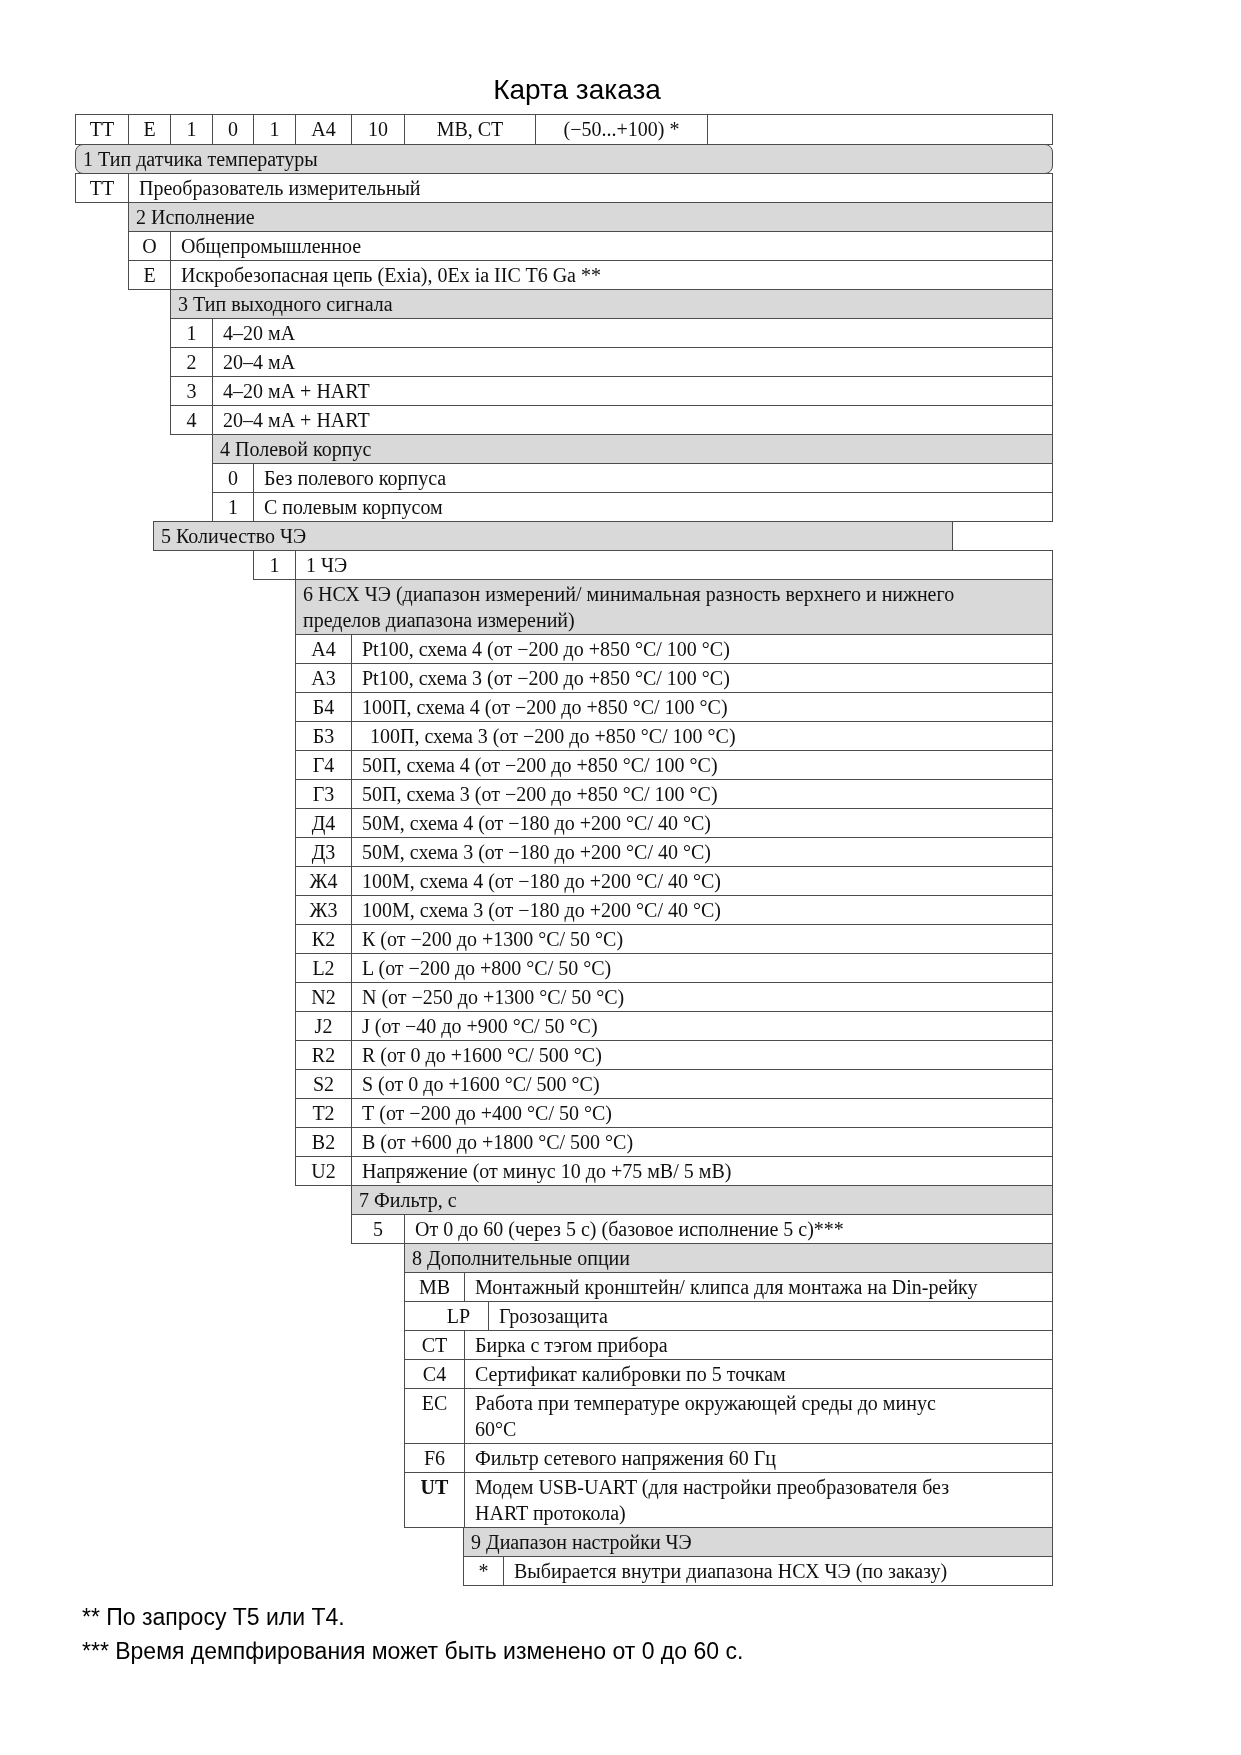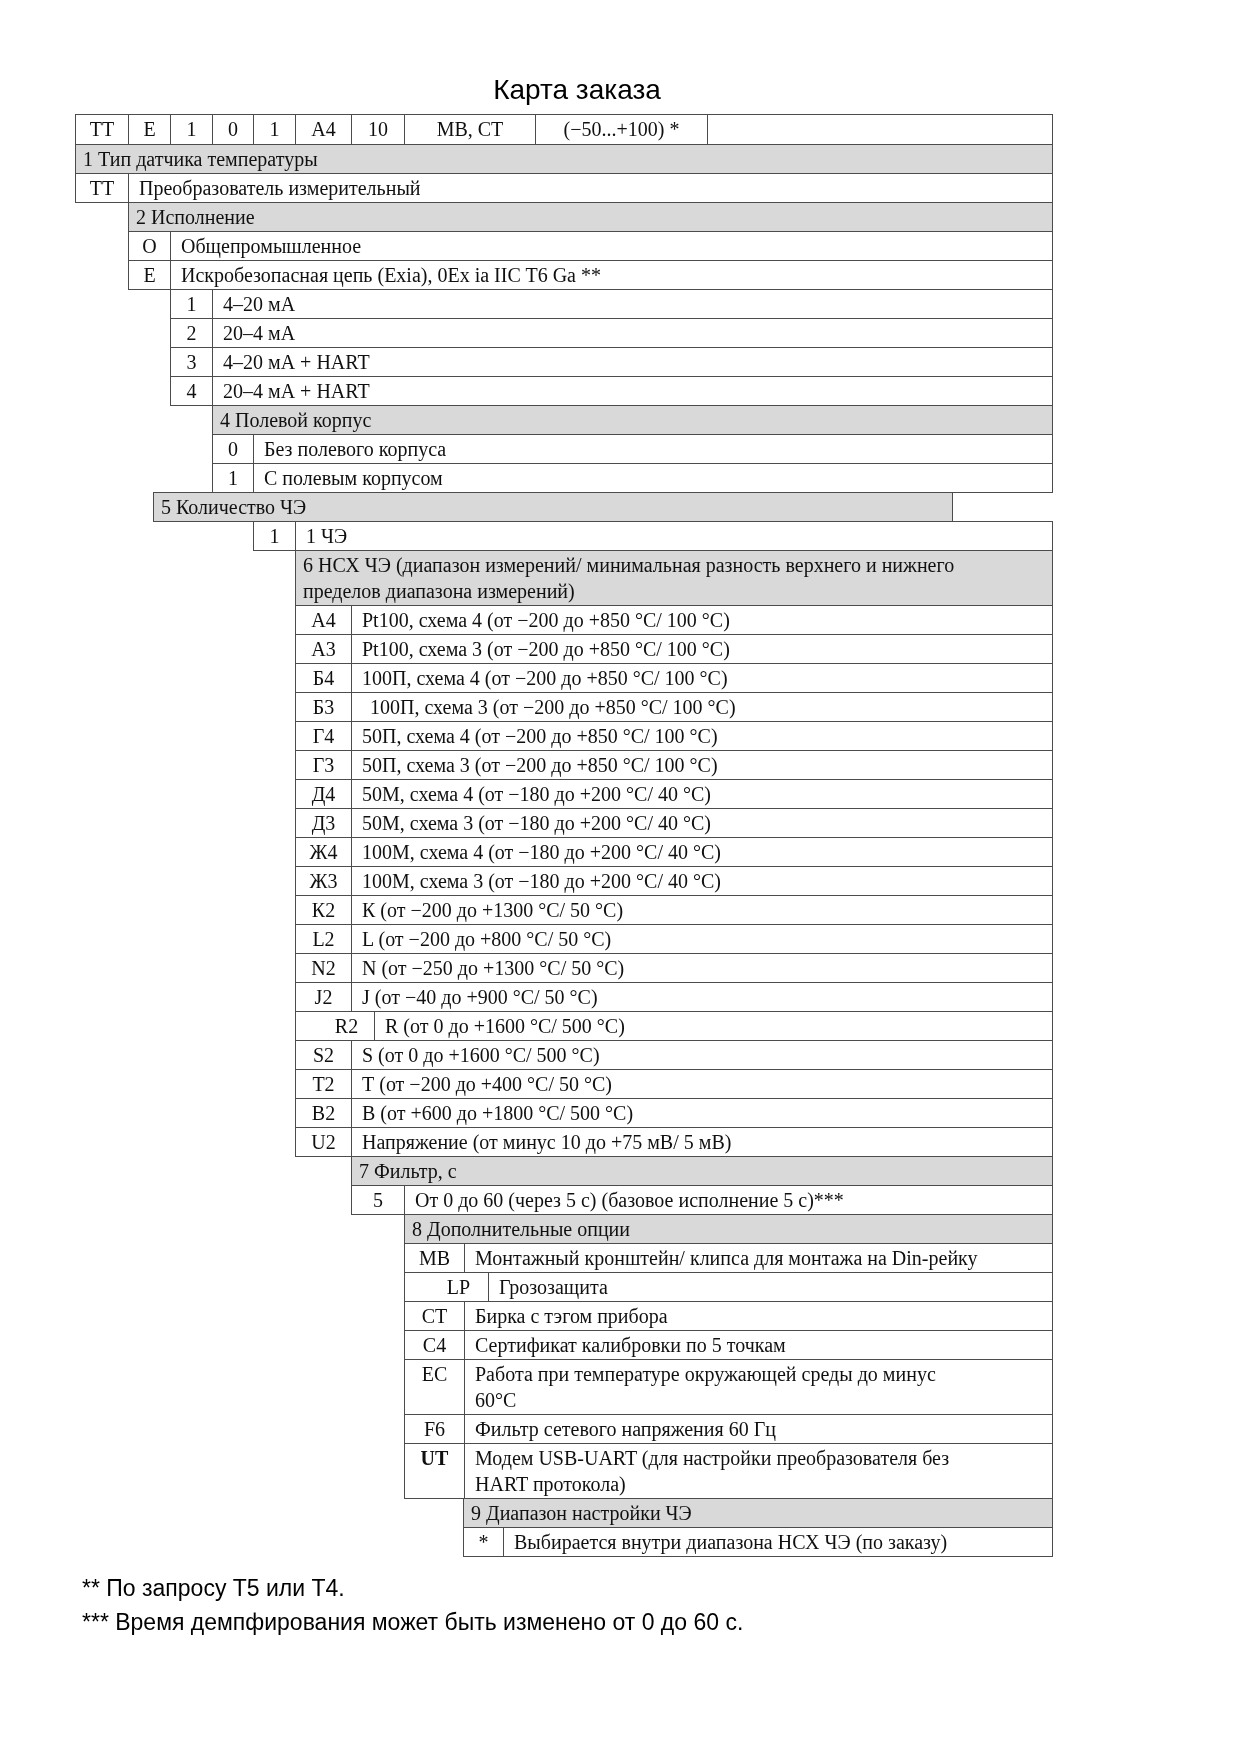--- a/index.html
+++ b/index.html
@@ -73,34 +73,35 @@
         <div class="tcell" style="flex: 0 0 42px;">1</div>
         <div class="tcell" style="flex: 0 0 41px;">0</div>
         <div class="tcell" style="flex: 0 0 42px;">1</div>
         <div class="tcell" style="flex: 0 0 56px;">А4</div>
         <div class="tcell" style="flex: 0 0 53px;">10</div>
         <div class="tcell" style="flex: 0 0 131px;">МВ, СТ</div>
         <div class="tcell" style="flex: 0 0 172px;">(−50...+100) *</div>
         <div class="tcell" style="flex: 1 1 auto;"></div>
       </div>
     <div id="sections">
-        <div class="row hdr" style="margin-left: 0px; width: 978px;">1 Тип датчика температуры</div>
+        <div class="row hdr" style="margin-left: 0px; width: 978px; border-radius: 8px;">1 Тип датчика температуры</div>
         <div class="row opt" style="margin-left: 0px; width: 978px;">
           <div class="code" style="width: 53px;">ТТ</div>
           <div class="desc">Преобразователь измерительный</div>
         </div>
         <div class="row hdr" style="margin-left: 53px; width: 925px;">2 Исполнение</div>
         <div class="row opt" style="margin-left: 53px; width: 925px;">
           <div class="code" style="width: 42px;">О</div>
           <div class="desc">Общепромышленное</div>
         </div>
         <div class="row opt" style="margin-left: 53px; width: 925px;">
           <div class="code" style="width: 42px;">Е</div>
           <div class="desc">Искробезопасная цепь (Exia), 0Ex ia IIC T6 Ga **</div>
         </div>
+        <div class="row hdr" style="margin-left: 95px; width: 883px;">3 Тип выходного сигнала</div>
         <div class="row opt" style="margin-left: 95px; width: 883px;">
           <div class="code" style="width: 42px;">1</div>
           <div class="desc">4–20 мА</div>
         </div>
         <div class="row opt" style="margin-left: 95px; width: 883px;">
           <div class="code" style="width: 42px;">2</div>
           <div class="desc">20–4 мА</div>
         </div>
         <div class="row opt" style="margin-left: 95px; width: 883px;">
           <div class="code" style="width: 42px;">3</div>
@@ -175,21 +176,21 @@
           <div class="desc">L (от −200 до +800 °С/ 50 °С)</div>
         </div>
         <div class="row opt" style="margin-left: 220px; width: 758px;">
           <div class="code" style="width: 56px;">N2</div>
           <div class="desc">N (от −250 до +1300 °С/ 50 °С)</div>
         </div>
         <div class="row opt" style="margin-left: 220px; width: 758px;">
           <div class="code" style="width: 56px;">J2</div>
           <div class="desc">J (от −40 до +900 °С/ 50 °С)</div>
         </div>
-        <div class="row opt" style="margin-left: 220px; width: 758px; padding-left: 23px;">
+        <div class="row opt" style="margin-left: 220px; width: 758px;">
           <div class="code" style="width: 56px;">R2</div>
           <div class="desc">R (от 0 до +1600 °С/ 500 °С)</div>
         </div>
         <div class="row opt" style="margin-left: 220px; width: 758px;">
           <div class="code" style="width: 56px;">S2</div>
           <div class="desc">S (от 0 до +1600 °С/ 500 °С)</div>
         </div>
         <div class="row opt" style="margin-left: 220px; width: 758px;">
           <div class="code" style="width: 56px;">Т2</div>
           <div class="desc">Т (от −200 до +400 °С/ 50 °С)</div>

